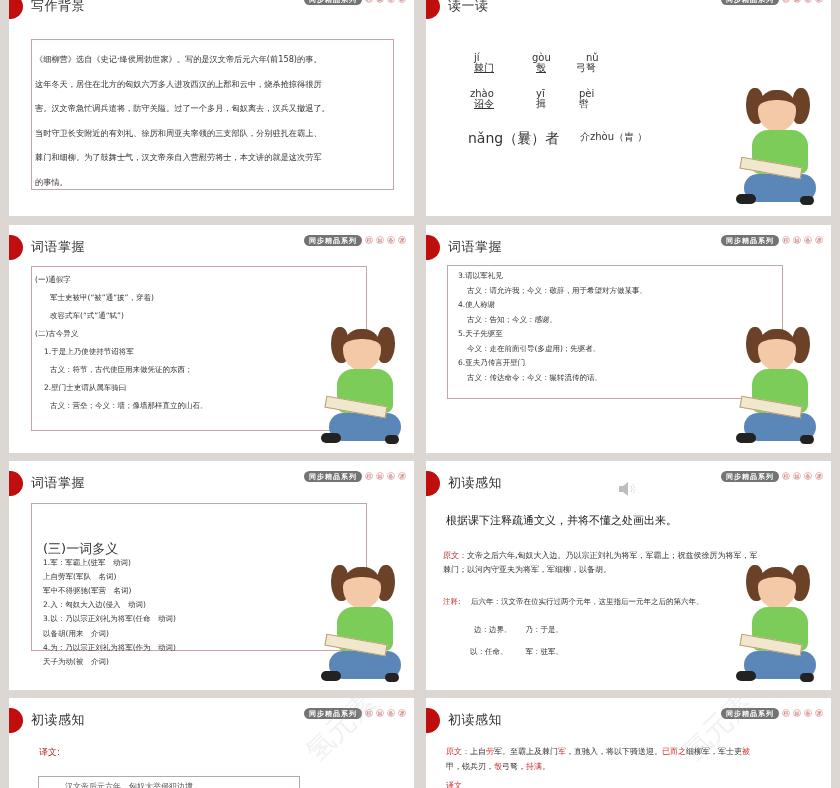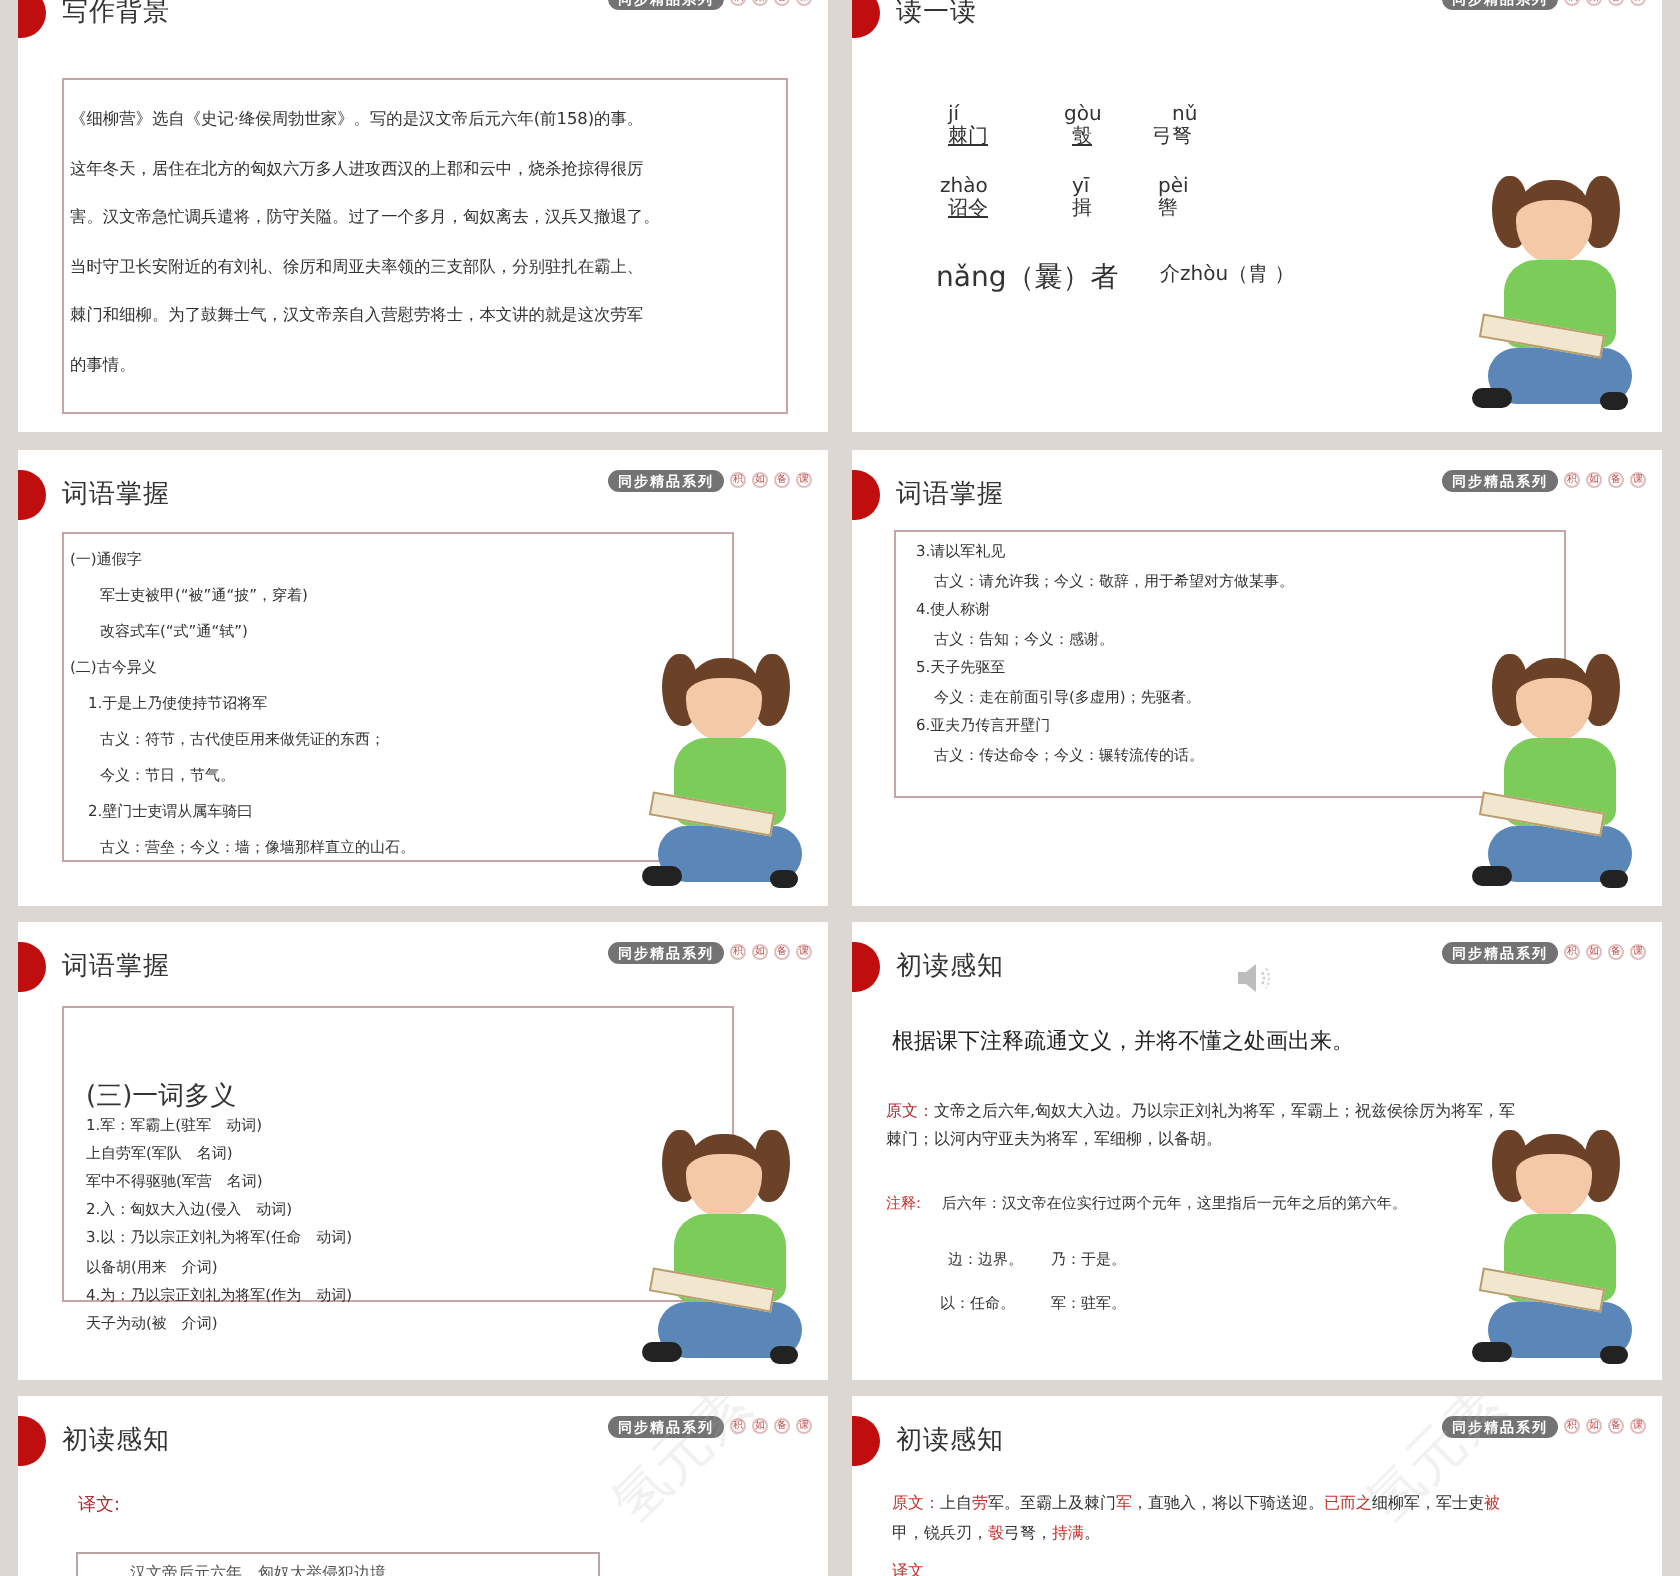--- a/index.html
+++ b/index.html
@@ -41,21 +41,21 @@
 <div class="slide col-l" style="top:-16px; height:232px;">
   <div class="hdr-tab"></div>
   <div class="hdr-title">写作背景</div>
   <div class="badge">同步精品系列</div>
   <div class="badge-dots">
     <span>积</span>
       <span>如</span>
       <span>备</span>
       <span>课</span>
   </div>
-  <div class="box" style="left:22px; top:55px; width:363px; height:168px; padding:7px 3px;">
+  <div class="box" style="left:22px; top:55px; width:363px; height:151px; padding:7px 3px;">
     <div class="line" style="font-size:8.2px; line-height:24.5px;">《细柳营》选自《史记·绛侯周勃世家》。写的是汉文帝后元六年(前158)的事。</div>
     <div class="line" style="font-size:8.2px; line-height:24.5px;">这年冬天，居住在北方的匈奴六万多人进攻西汉的上郡和云中，烧杀抢掠得很厉</div>
     <div class="line" style="font-size:8.2px; line-height:24.5px;">害。汉文帝急忙调兵遣将，防守关隘。过了一个多月，匈奴离去，汉兵又撤退了。</div>
     <div class="line" style="font-size:8.2px; line-height:24.5px;">当时守卫长安附近的有刘礼、徐厉和周亚夫率领的三支部队，分别驻扎在霸上、</div>
     <div class="line" style="font-size:8.2px; line-height:24.5px;">棘门和细柳。为了鼓舞士气，汉文帝亲自入营慰劳将士，本文讲的就是这次劳军</div>
     <div class="line" style="font-size:8.2px; line-height:24.5px;">的事情。</div>
   </div>
 </div>
 
 <div class="slide col-r" style="top:-16px; height:232px;">
@@ -123,21 +123,20 @@
       <span>课</span>
   </div>
   <div class="watermark" style="left:280px; top:80px;">氢元素</div>
   <div class="box" style="left:22px; top:41px; width:336px; height:165px; padding:4px 3px;">
     <div class="line" style="line-height:18px; font-size:7.5px;">(一)通假字</div>
     <div class="line" style="line-height:18px; font-size:7.5px; padding-left:15px;">军士吏被甲(“被”通“披”，穿着)</div>
     <div class="line" style="line-height:18px; font-size:7.5px; padding-left:15px;">改容式车(“式”通“轼”)</div>
     <div class="line" style="line-height:18px; font-size:7.5px;">(二)古今异义</div>
     <div class="line" style="line-height:18px; font-size:7.5px; padding-left:9px;">1.于是上乃使使持节诏将军</div>
     <div class="line" style="line-height:18px; font-size:7.5px; padding-left:15px;">古义：符节，古代使臣用来做凭证的东西；</div>
-    <div class="line" style="line-height:18px; font-size:7.5px; padding-left:15px;">今义：节日，节气。</div>
     <div class="line" style="line-height:18px; font-size:7.5px; padding-left:9px;">2.壁门士吏谓从属车骑曰</div>
     <div class="line" style="line-height:18px; font-size:7.5px; padding-left:15px;">古义：营垒；今义：墙；像墙那样直立的山石。</div>
   </div>
   <div class="girl" style="left:310px; top:100px;">
     <div class="hairL"></div>
       <div class="hairR"></div>
       <div class="head"></div>
       <div class="body"></div>
       <div class="legs"></div>
       <div class="book"></div>

